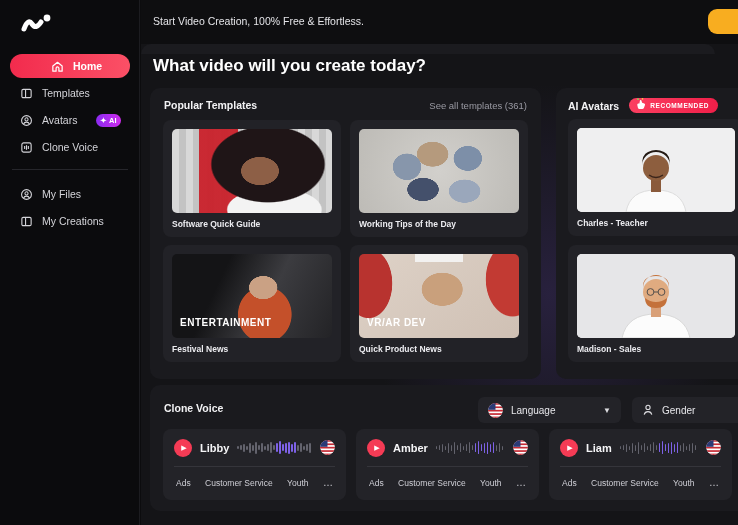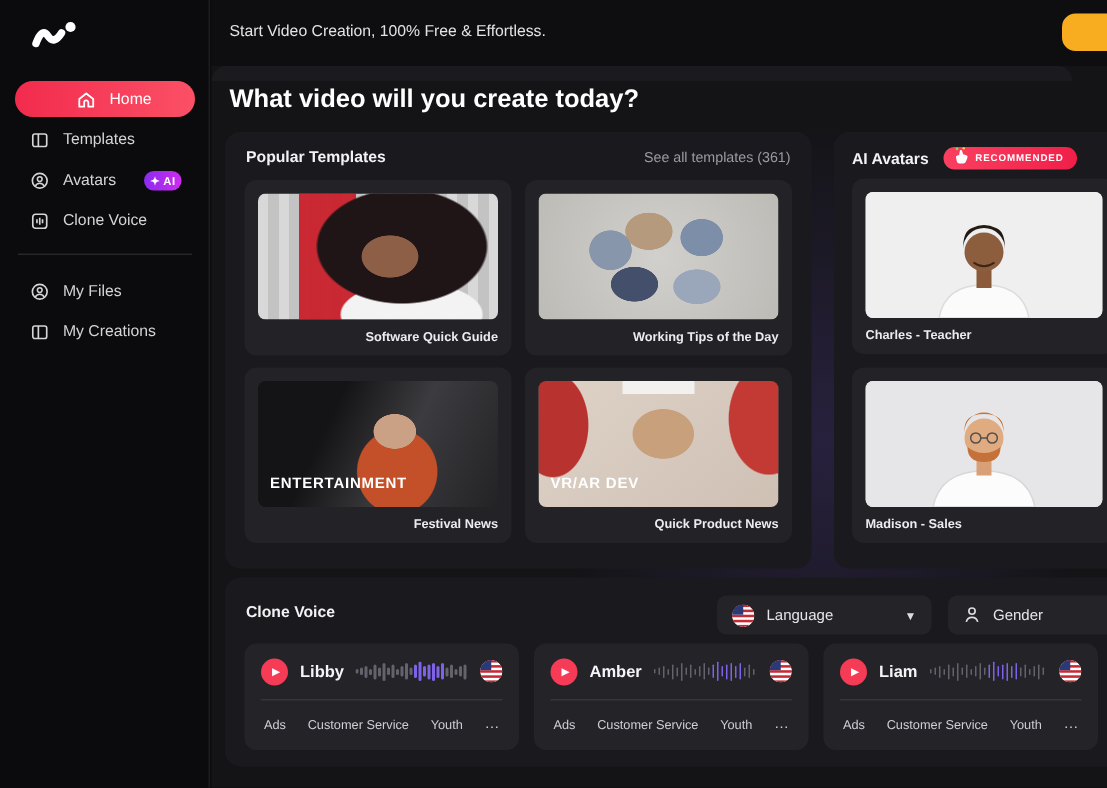--- a/index.html
+++ b/index.html
@@ -5,21 +5,21 @@
   * { margin:0; padding:0; box-sizing:border-box; }
   html,body { width:738px; height:525px; overflow:hidden; background:#0c0c0e;
     font-family:"Liberation Sans", sans-serif; color:#e8e8ea; }
 
   
   .sidebar { position:absolute; left:0; top:0; width:140px; height:525px; background:#0b0b0d; border-right:1px solid #1c1c20; }
   .logo { position:absolute; left:20px; top:10px; width:34px; height:26px; cursor:pointer; }
   .nav { position:absolute; left:10px; top:54px; width:120px; }
   .nav-item { display:flex; align-items:center; gap:9px; height:24px; padding:0 9px; border-radius:12px;
     font-size:10.5px; color:#d4d4d9; cursor:pointer; margin-bottom:3px; }
-  .nav-item.active { background:linear-gradient(90deg,#f22b4d,#fb5066); color:#fff; font-weight:normal;padding-left:40px; }
+  .nav-item.active { background:linear-gradient(90deg,#f22b4d,#fb5066); color:#fff; font-weight:bold;padding-left:40px; }
   .nav-item .nicon { width:14px; height:14px; flex:0 0 14px; display:flex; align-items:center; justify-content:center; }
   .nav-item svg { display:block; }
   .ai-badge { margin-left:auto; background:linear-gradient(90deg,#8b2bf0,#cf2cee); color:#fff;
     font-size:7.5px; font-weight:bold; padding:2px 4px; border-radius:8px; letter-spacing:.3px; }
   .nav-divider { height:1px; background:#26262b; margin:10px 2px 12px 2px; }
 
   
   .topbar { position:absolute; left:141px; top:0; width:597px; height:44px; background:#0e0e10; }
   .topbar-msg { position:absolute; left:12px; top:15px; font-size:10.5px; color:#e3e3e7; }
   .cta-button { position:absolute; right:-18px; top:9px; width:48px; height:25px; border-radius:9px;
@@ -39,21 +39,21 @@
   .panel-head { display:flex; align-items:center; justify-content:space-between; padding:11px 14px 6px 14px; }
   .panel-title { font-size:10.5px; font-weight:bold; color:#f2f2f4; }
   .see-all { font-size:9.5px; color:#9a9aa3; cursor:pointer; }
 
   
   .tgrid { position:absolute; left:13px; top:32px; width:365px; display:grid;
     grid-template-columns:178px 178px; grid-template-rows:117px 117px; gap:8px 9px; }
   .tcard { background:#222227; border-radius:8px; padding:9px 9px 0 9px; cursor:pointer; }
   .thumb { position:relative; width:100%; height:84px; border-radius:5px; overflow:hidden; }
   .overlay-text { position:absolute; left:8px; bottom:10px; color:#fff; font-weight:bold; font-size:10px; letter-spacing:.5px; }
-  .tcap { text-align:right; font-size:8.5px; font-weight:bold; color:#ececf0; line-height:23px; }
+  .tcap { text-align:left; font-size:8.5px; font-weight:bold; color:#ececf0; line-height:23px; }
 
   .thumb-1 { background:
       radial-gradient(ellipse 12% 17% at 55% 50%, #8d5f46 97%, transparent),
       radial-gradient(ellipse 36% 46% at 60% 42%, #1f1517 97%, transparent),
       radial-gradient(ellipse 30% 26% at 64% 96%, #f3f3f3 97%, transparent),
       linear-gradient(90deg, transparent 0 17%, rgba(201,32,42,.95) 17% 41%, transparent 41%),
       repeating-linear-gradient(90deg,#d8d8d8 0 7px,#c3c3c3 7px 14px); }
   .thumb-2 { background:
       radial-gradient(ellipse 9% 16% at 30% 45%, #8796ab 97%, transparent),
       radial-gradient(ellipse 10% 15% at 46% 30%, #b59a7d 97%, transparent),

